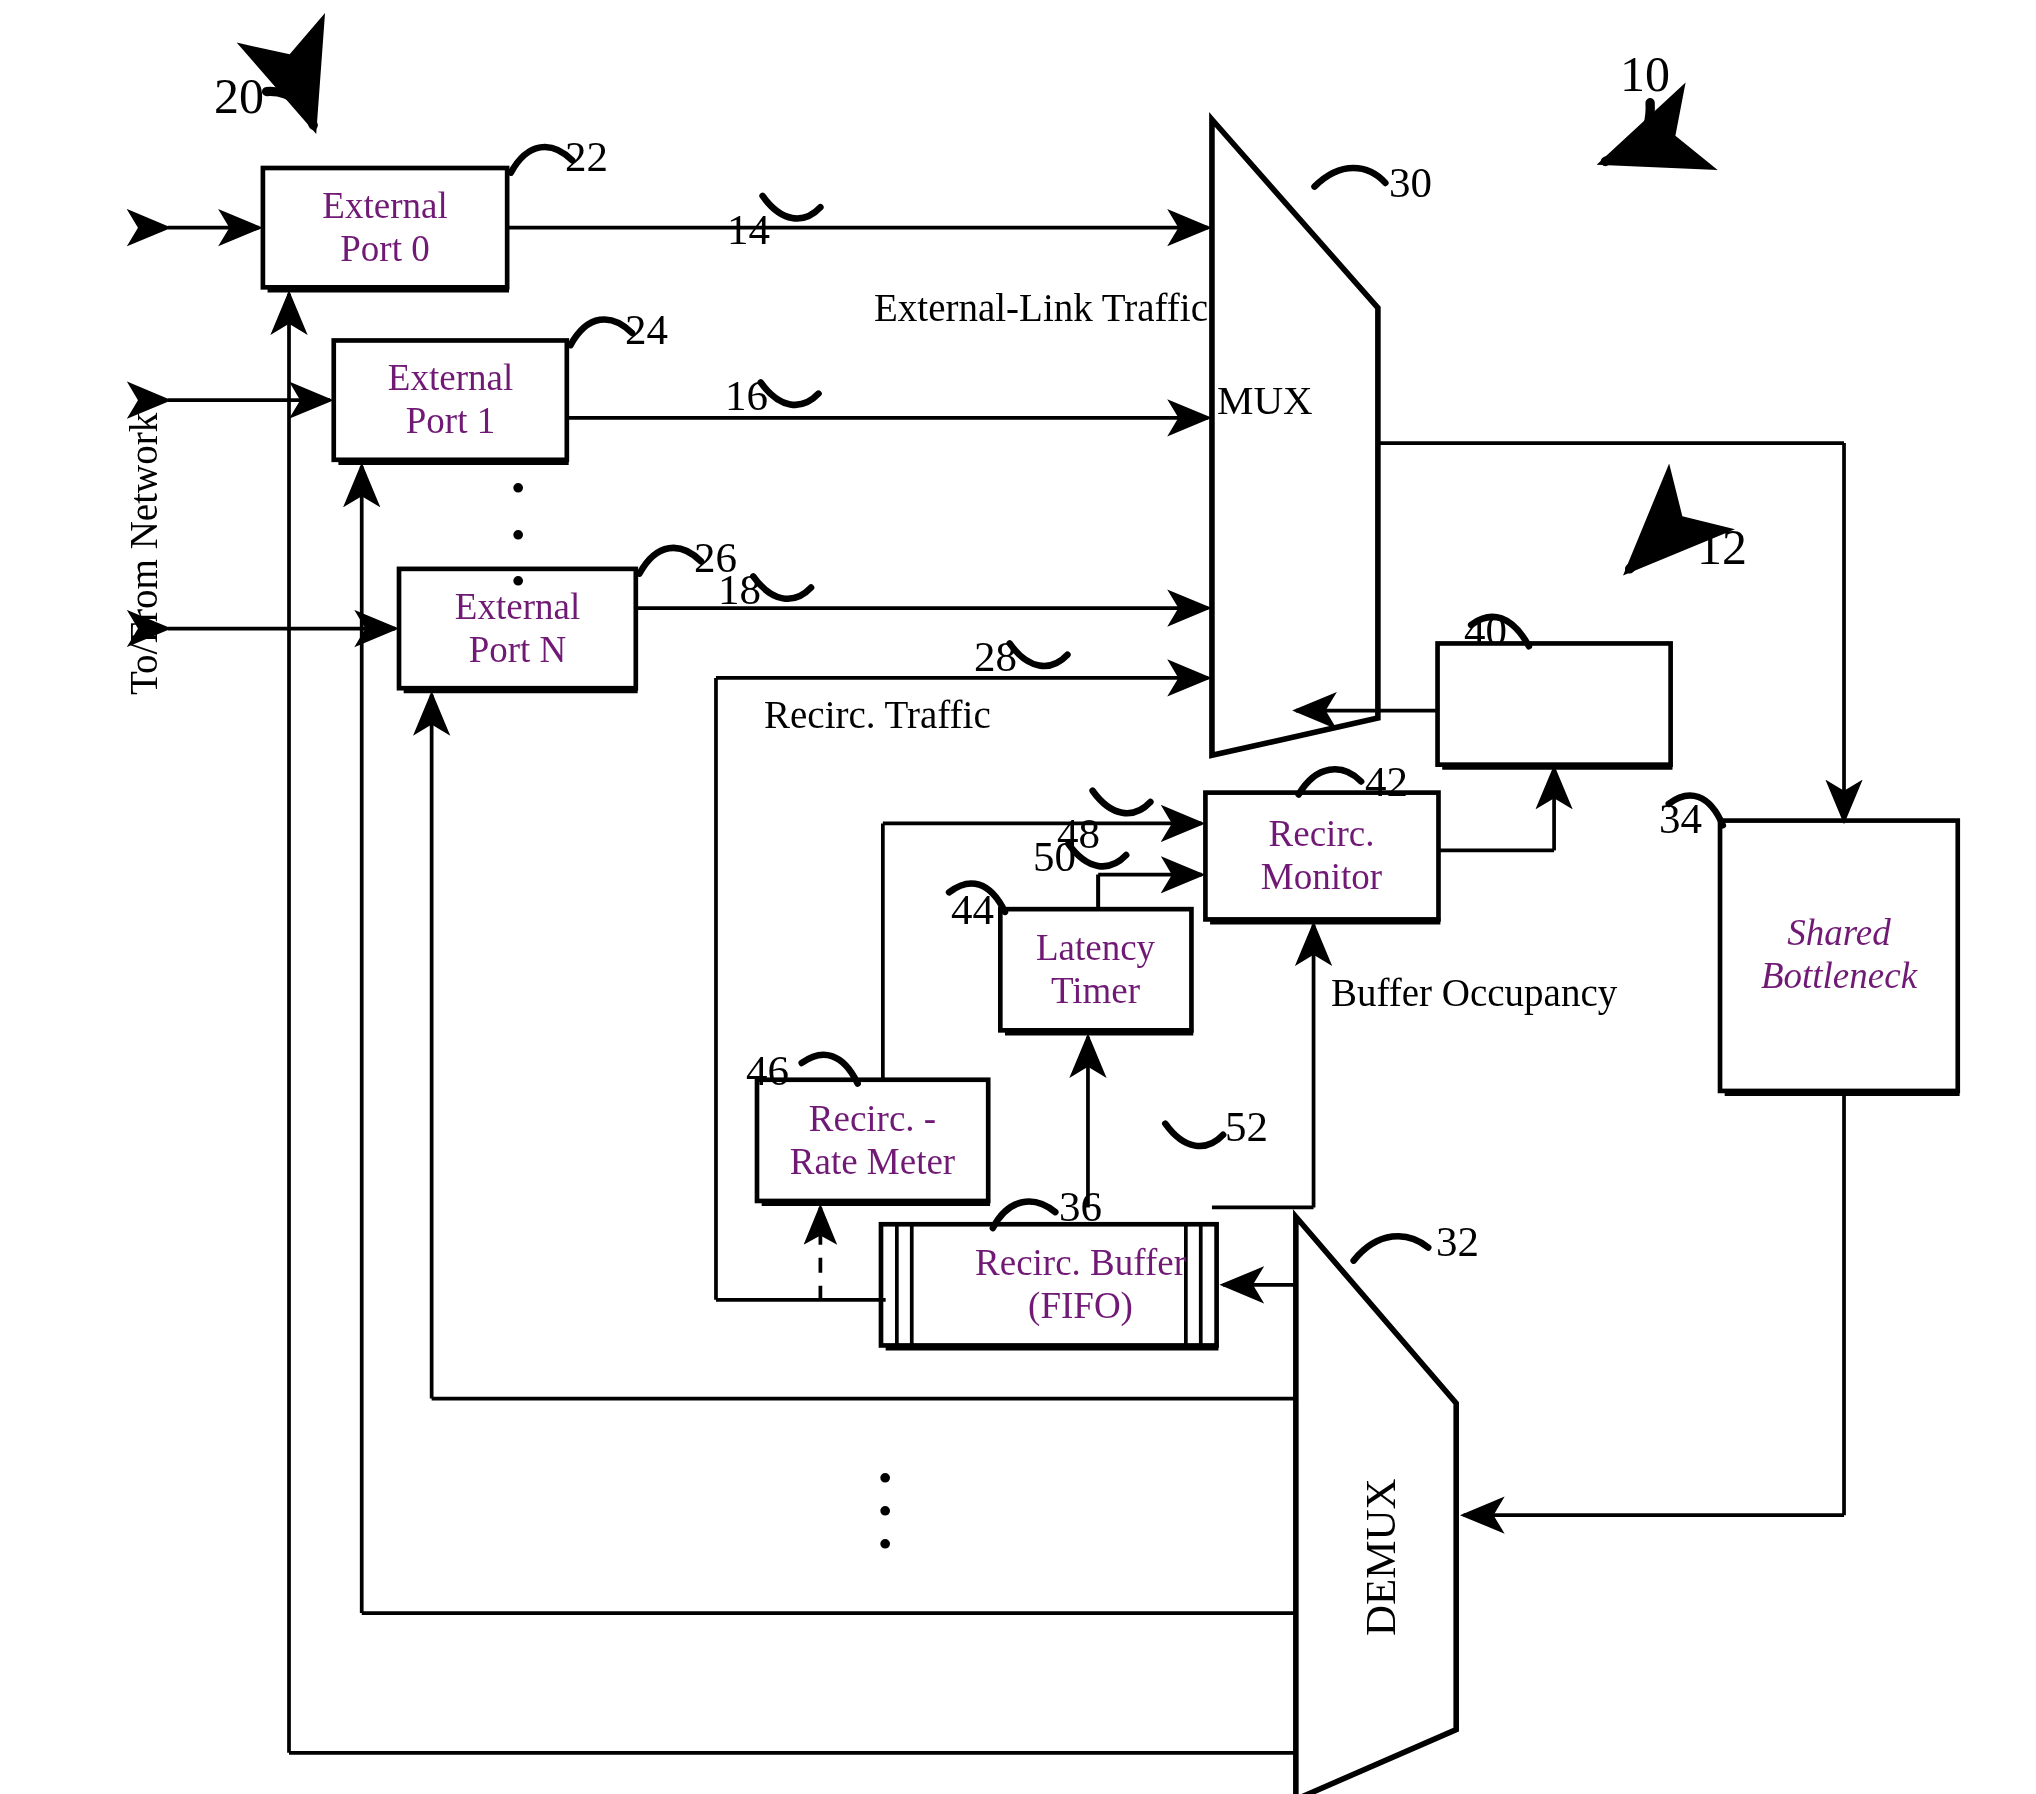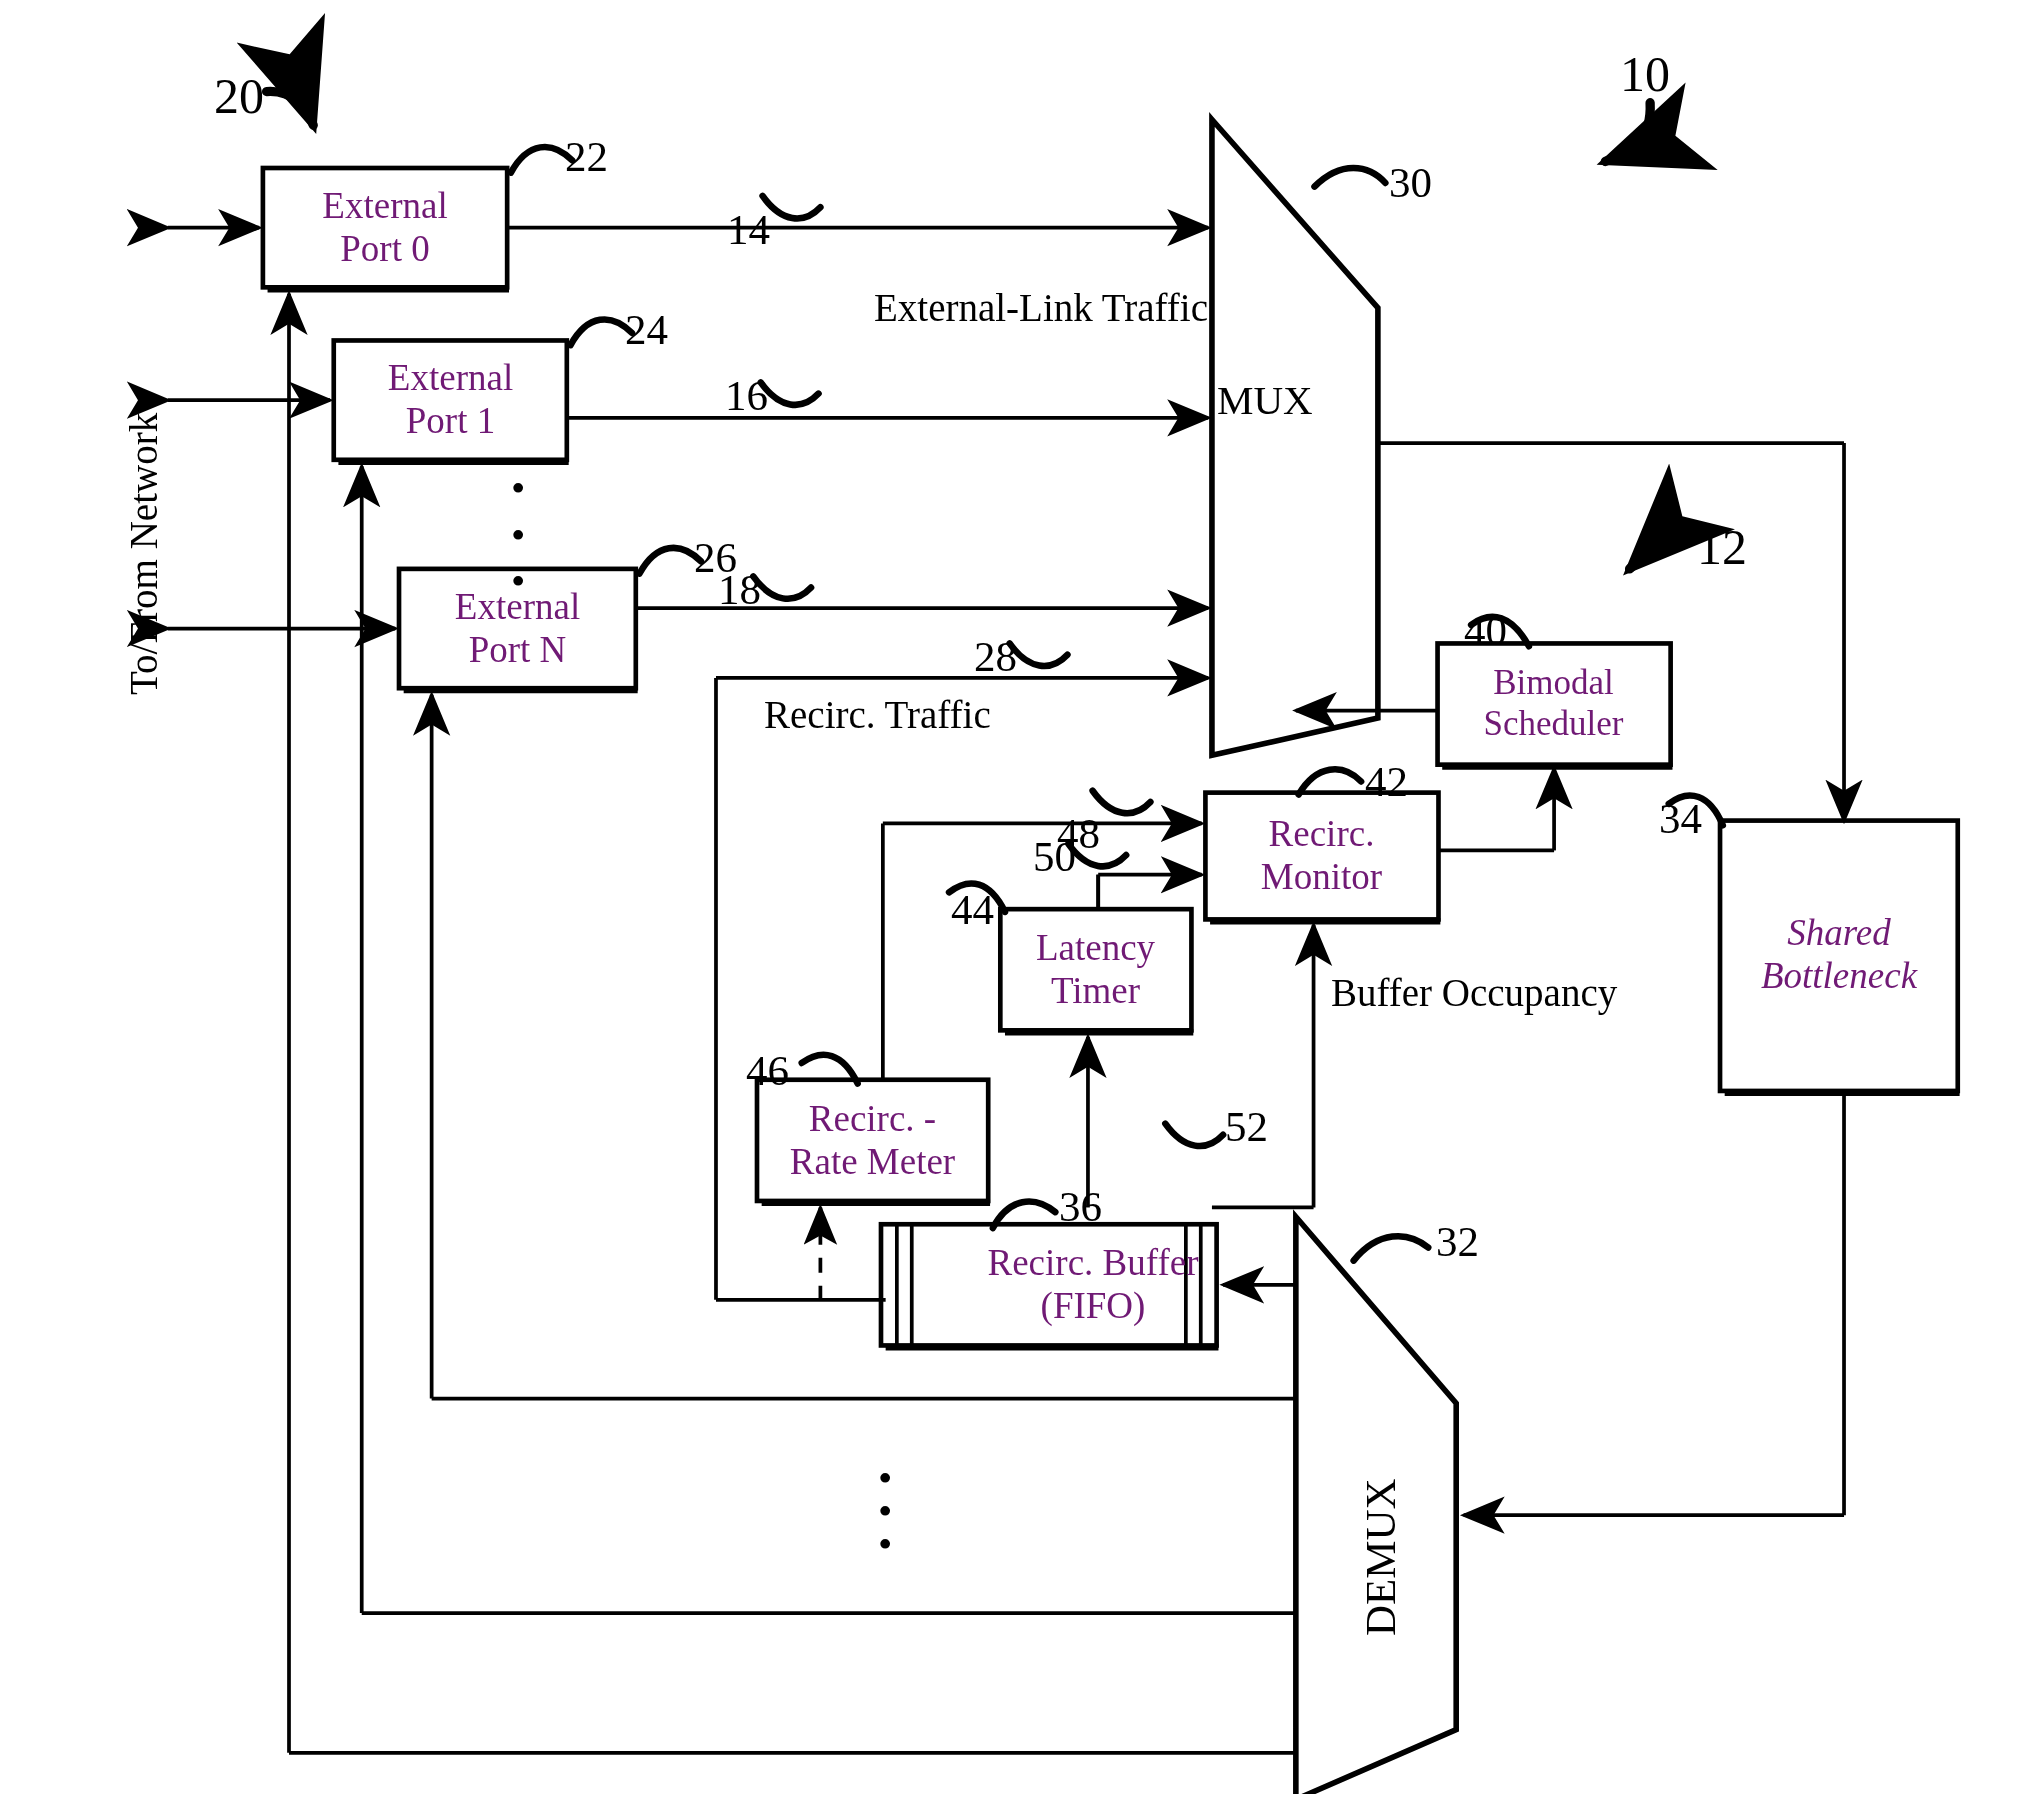--- a/index.html
+++ b/index.html
@@ -250,26 +250,20 @@
   <div class="lbl" style="left:878px; top:1520px; font-size:41px;">•</div>
 
   <div class="boxtext" style="left:1720px; top:820px; width:238px; height:270px;font-style:italic;">
     <span>
       <span>Shared</span><br>
       <span>Bottleneck</span>
     </span>
   </div>
   <div class="lbl refnum" style="left:1659px; top:794px;">34</div>
 
-  <div class="boxtext" style="left:1437px; top:643px; width:233px; height:121px; font-size:35px;">
-    <span>
-      <span>Bimodal</span><br>
-      <span>Scheduler</span>
-    </span>
-  </div>
   <div class="lbl refnum" style="left:1464px; top:606px;">40</div>
 
   <div class="boxtext" style="left:1205px; top:792px; width:233px; height:127px;">
     <span>
       <span>Recirc.</span><br>
       <span>Monitor</span>
     </span>
   </div>
   <div class="lbl refnum" style="left:1365px; top:757px;">42</div>
 
@@ -282,21 +276,21 @@
   <div class="lbl refnum" style="left:951px; top:874px;margin-top:11px;">44</div>
 
   <div class="boxtext" style="left:757px; top:1080px; width:231px; height:121px;">
     <span>
       <span>Recirc. -</span><br>
       <span>Rate Meter</span>
     </span>
   </div>
   <div class="lbl refnum" style="left:746px; top:1046px;">46</div>
 
-  <div class="boxtext" style="left:956px; top:1224px; width:274px; height:121px;">
+  <div class="boxtext" style="left:912px; top:1224px; width:274px; height:121px;justify-content:flex-end;">
     <span>
       <span>Recirc. Buffer</span><br>
       <span>(FIFO)</span>
     </span>
   </div>
   <div class="lbl refnum" style="left:1059px; top:1182px;">36</div>
 
 </div>
 
 

